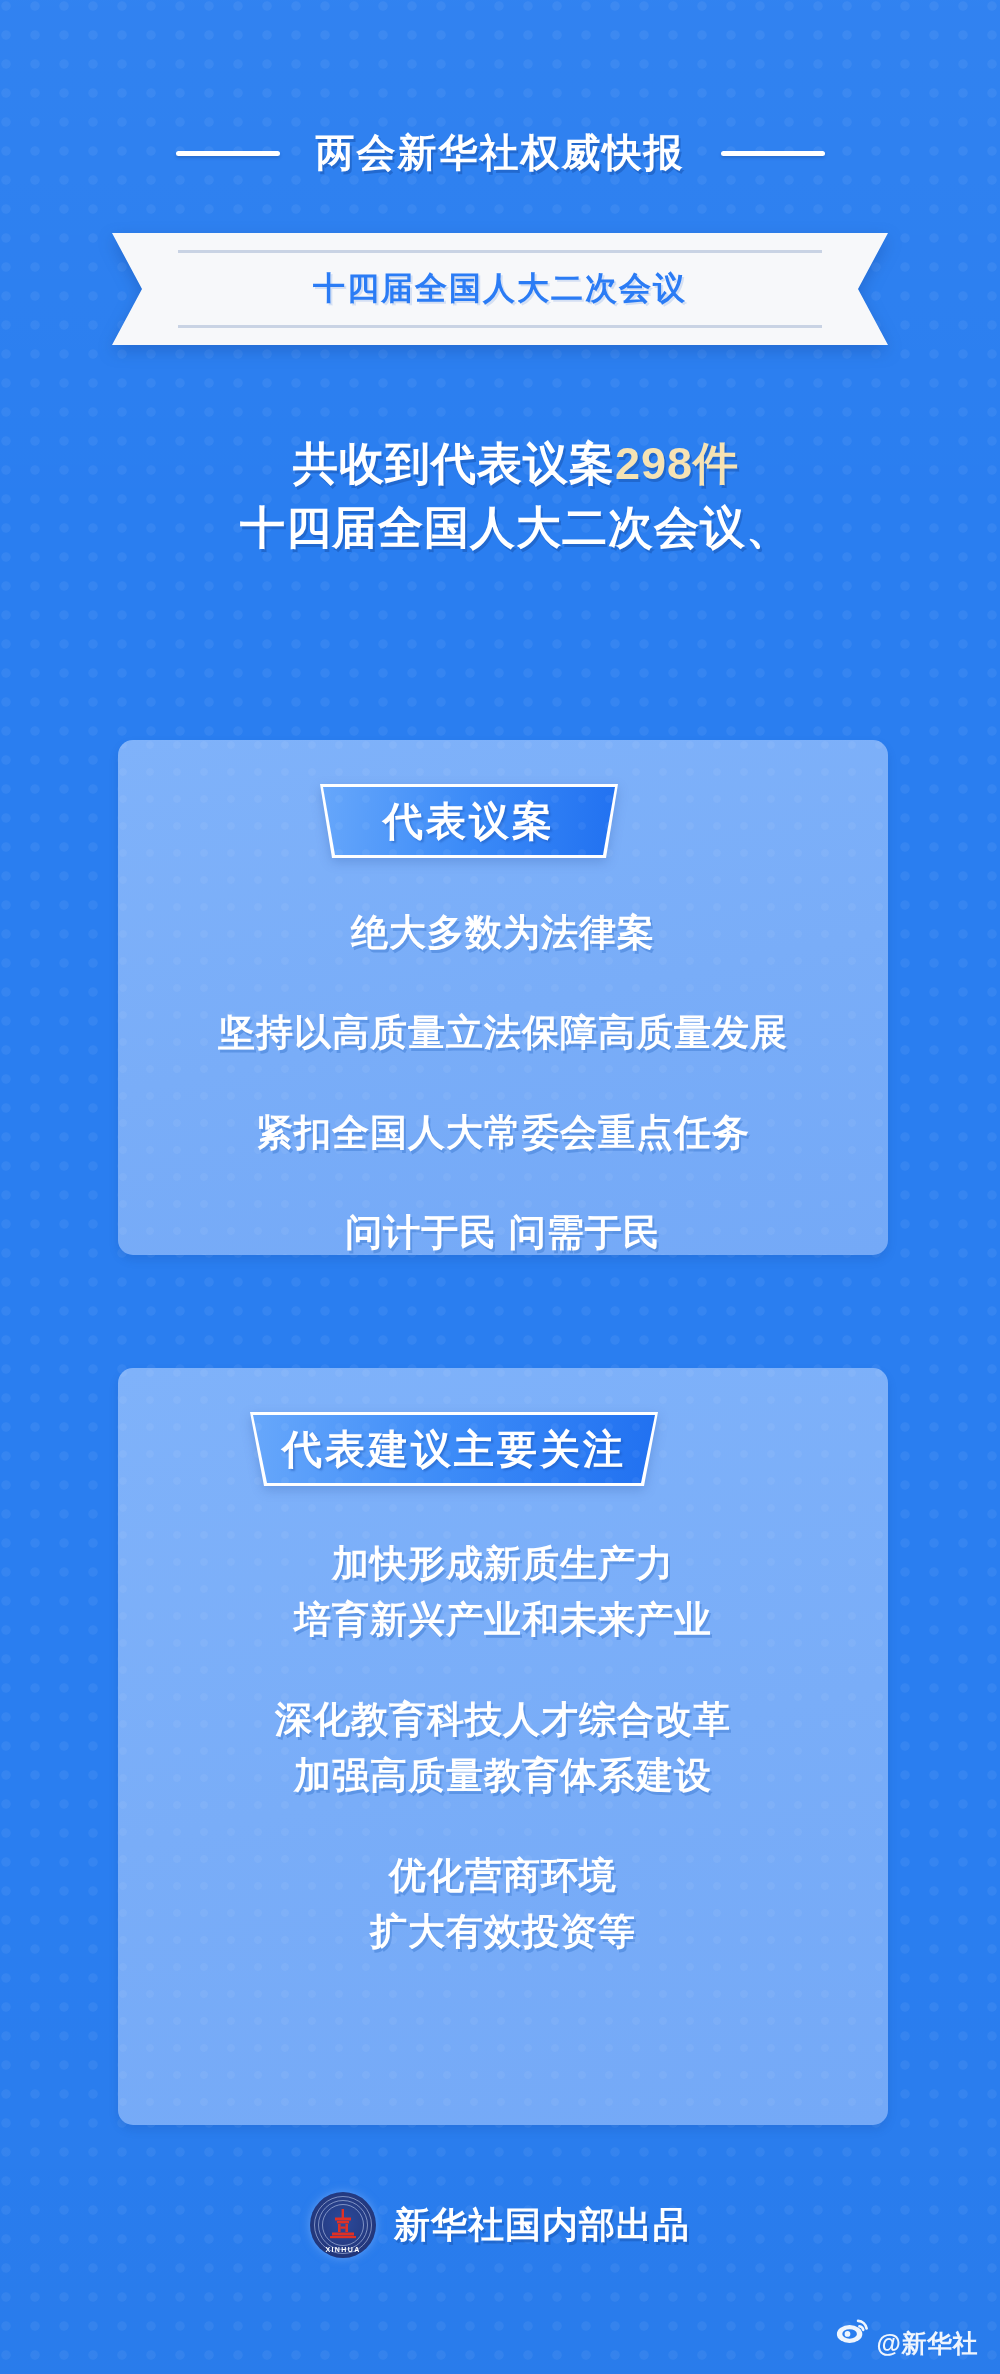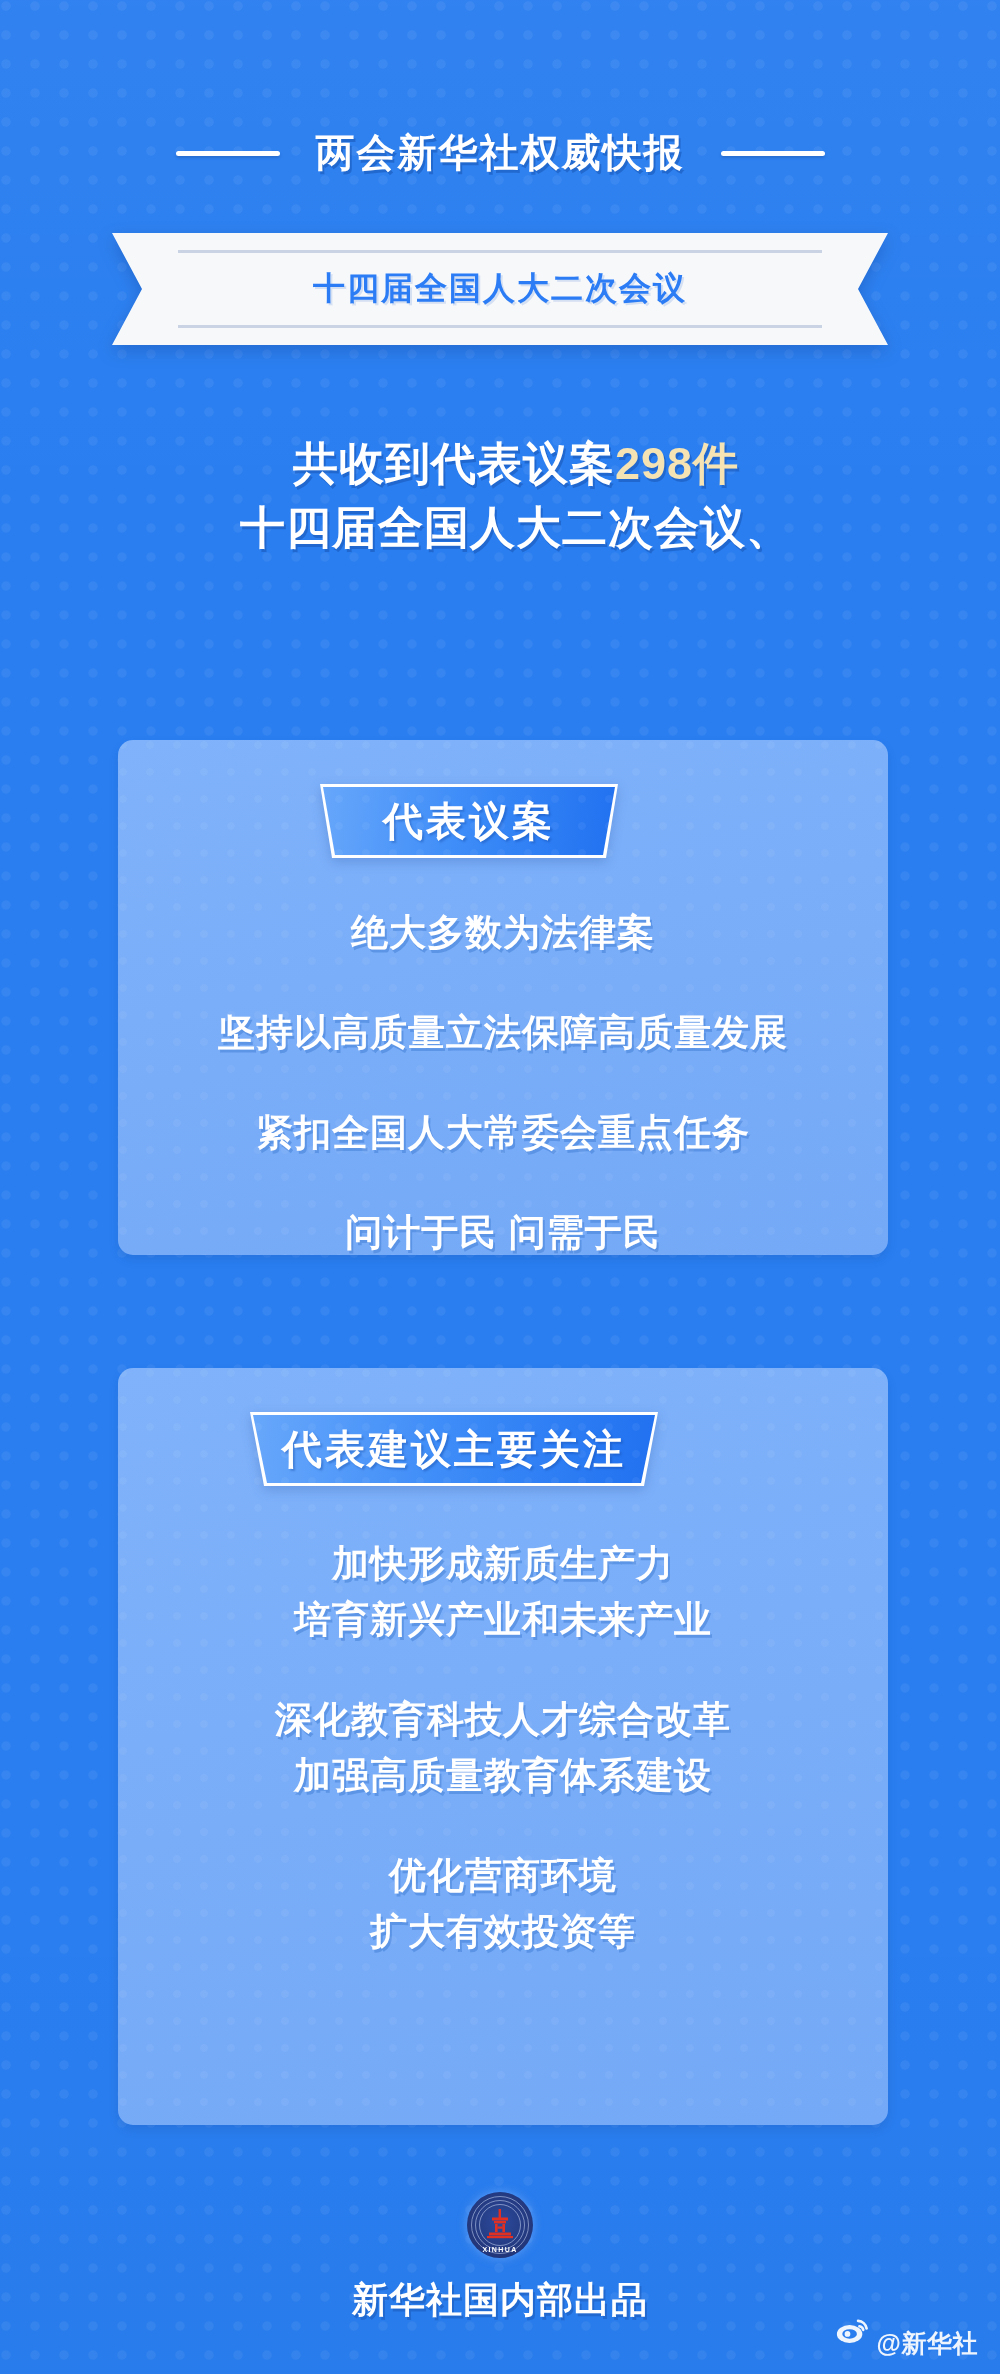--- a/index.html
+++ b/index.html
@@ -134,21 +134,21 @@
   }
   #body-issues{top:165px;}
   #body-focus{top:168px;}
   .grp{margin:0;}
   .grp + .grp{margin-top:44px;}
   .ln{display:block;}
 
   
   .footer{
     position:absolute;left:0;top:2192px;width:1000px;
-    display:flex;align-items:center;justify-content:center;gap:18px;flex-direction:column;
+    display:flex;align-items:center;justify-content:center;gap:18px;
   }
   .logo{
     position:relative;width:66px;height:66px;border-radius:50%;
     background:radial-gradient(circle at 50% 45%, #2b4a9c 0%, #24397f 60%, #1d2e69 100%);
     box-shadow:0 0 10px rgba(140,185,250,0.55);
     overflow:hidden;flex:0 0 auto;
   }
   .logo .ring{position:absolute;border:1px solid rgba(200,215,245,0.55);border-radius:50%;}
   .logo .r1{inset:4px;}
   .logo .r2{inset:8px;}

